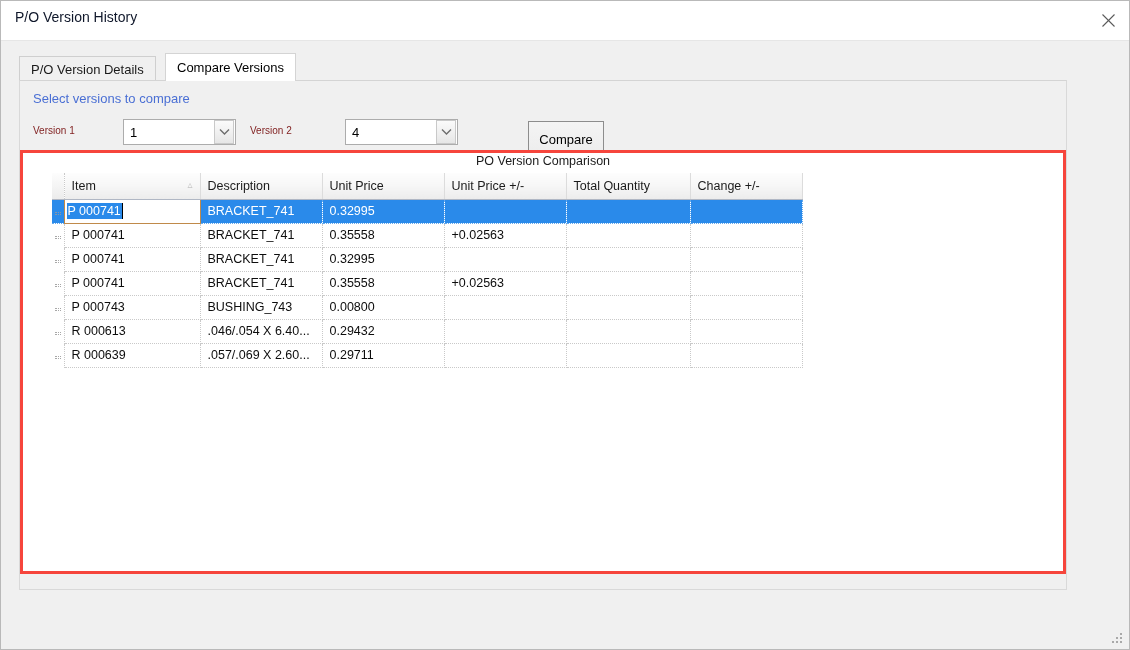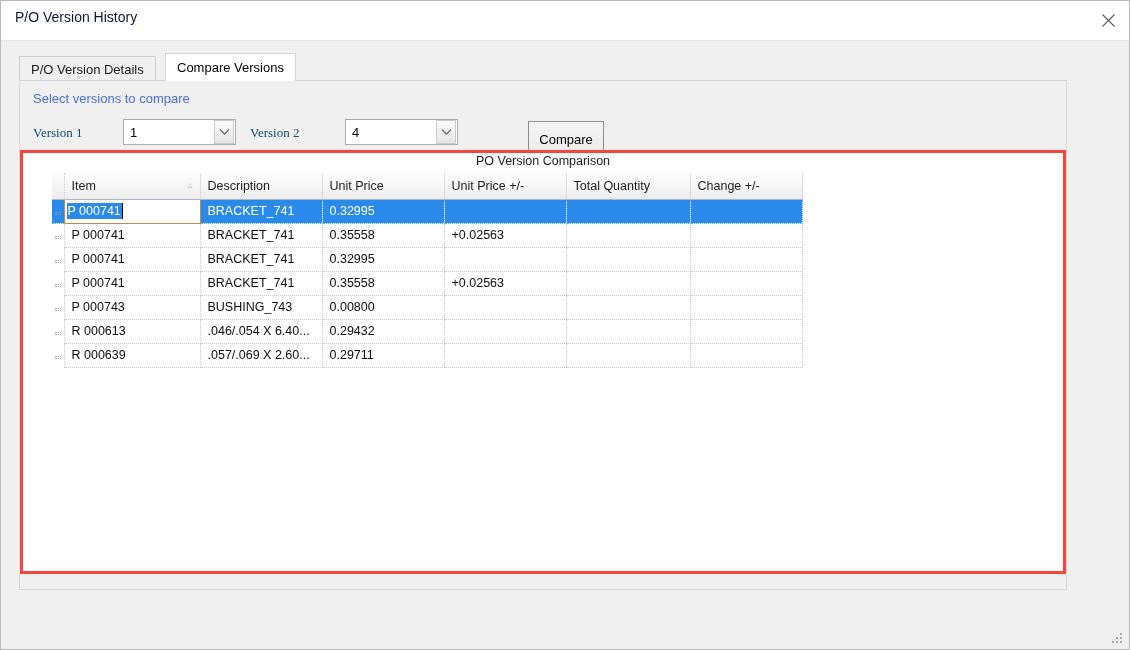--- a/index.html
+++ b/index.html
@@ -99,24 +99,23 @@
   #select-hint {
     position: absolute;
     left: 13px; top: 10px;
     font-size: 13px;
     color: #4a6fd4;
     white-space: nowrap;
   }
   .vlabel {
     position: absolute;
     top: 44px;
-    font-size: 13px;
-    color: #0c4a6e;
-    white-space: nowrap;
-    font-family: Liberation Serif, serif;
+    font-size: 10px;
+    color: #7f1d1d;
+    white-space: nowrap;
   }
   #label-v1 { left: 13px; }
   #label-v2 { left: 230px; }
 
   .combo {
     position: absolute;
     top: 38px;
     height: 26px;
     background: #ffffff;
     border: 1px solid #acacac;

